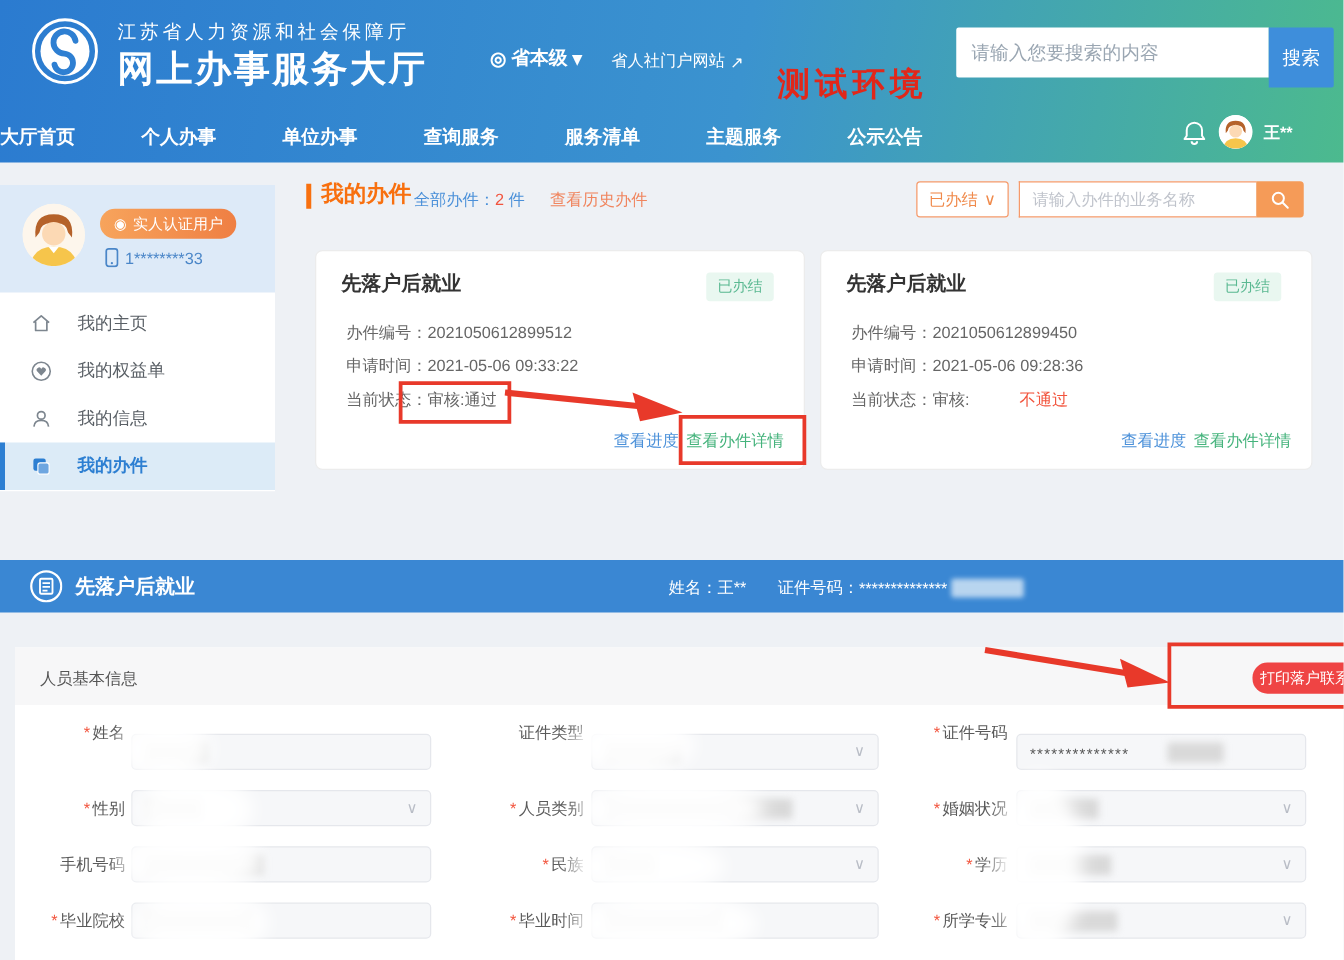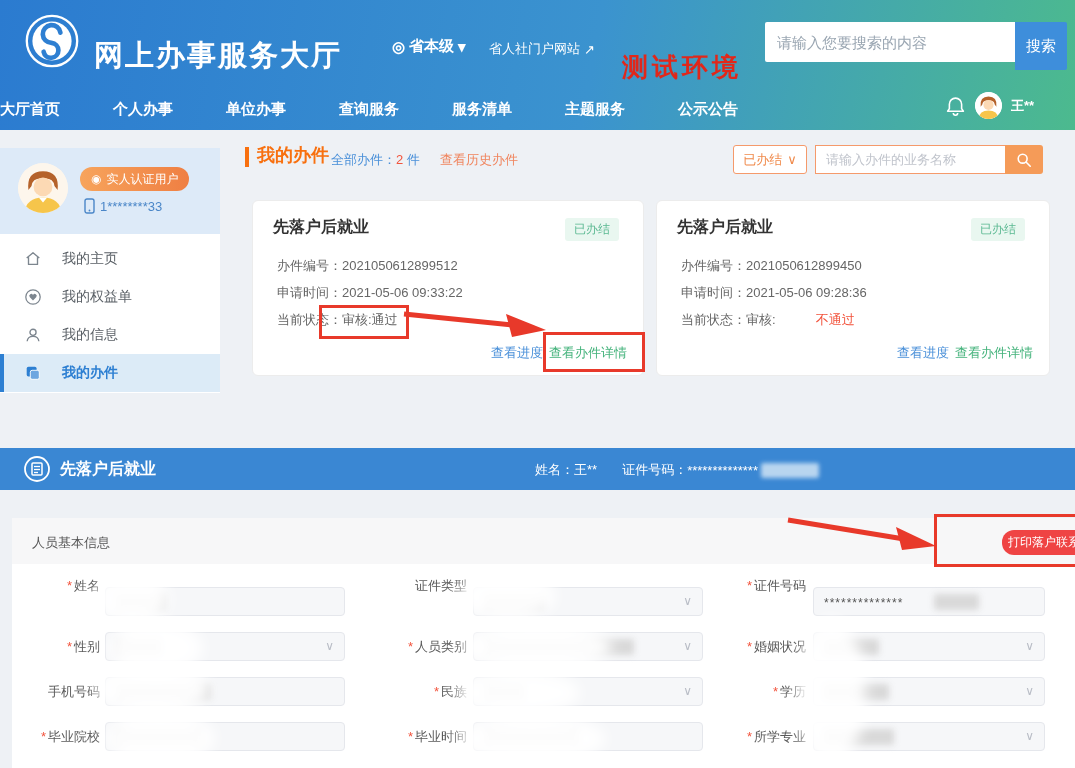--- a/index.html
+++ b/index.html
@@ -114,20 +114,21 @@
 <div class="page">
 
   <div class="topbar">
     <div class="logo">
       <svg viewBox="0 0 60 60" width="56" height="56">
         <circle cx="30" cy="30" r="27" fill="none" stroke="#ffffff" stroke-width="2.5"></circle>
         <circle cx="30" cy="30" r="21" fill="#ffffff"></circle>
         <path d="M39 21 a9.5 9.5 0 1 0 -9.5 11 a8 8 0 1 1 -8.5 9.5" fill="none" stroke="#2e7fd2" stroke-width="5" stroke-linecap="round"></path>
       </svg>
     </div>
+    <div class="org-name">江苏省人力资源和社会保障厅</div>
     <div class="site-name">网上办事服务大厅</div>
     <div class="region">
       <span>◎</span>
       <span>省本级</span>
       <span>▾</span>
     </div>
     <div class="portal">
       <span>省人社门户网站</span>
       <span>↗</span>
     </div>

